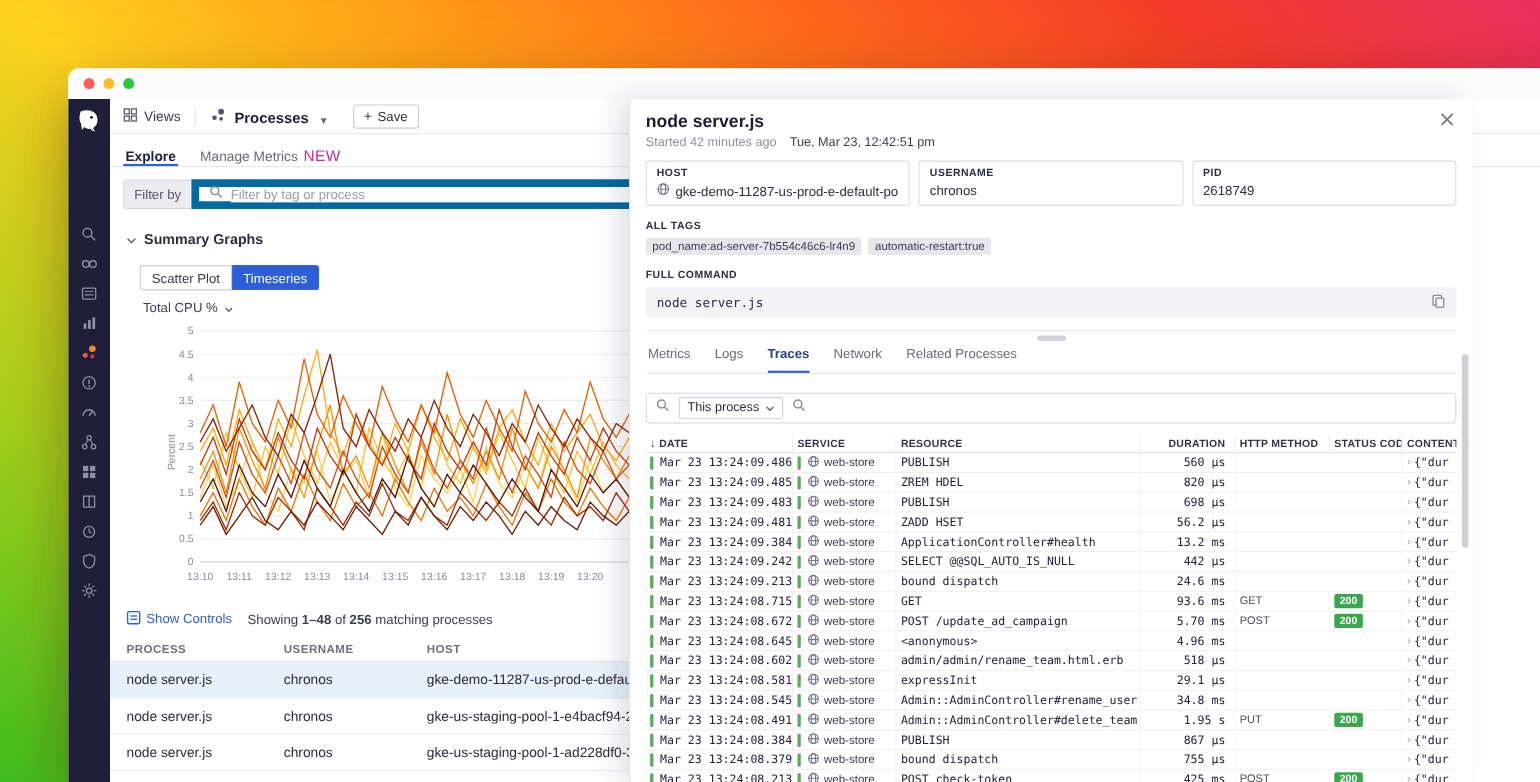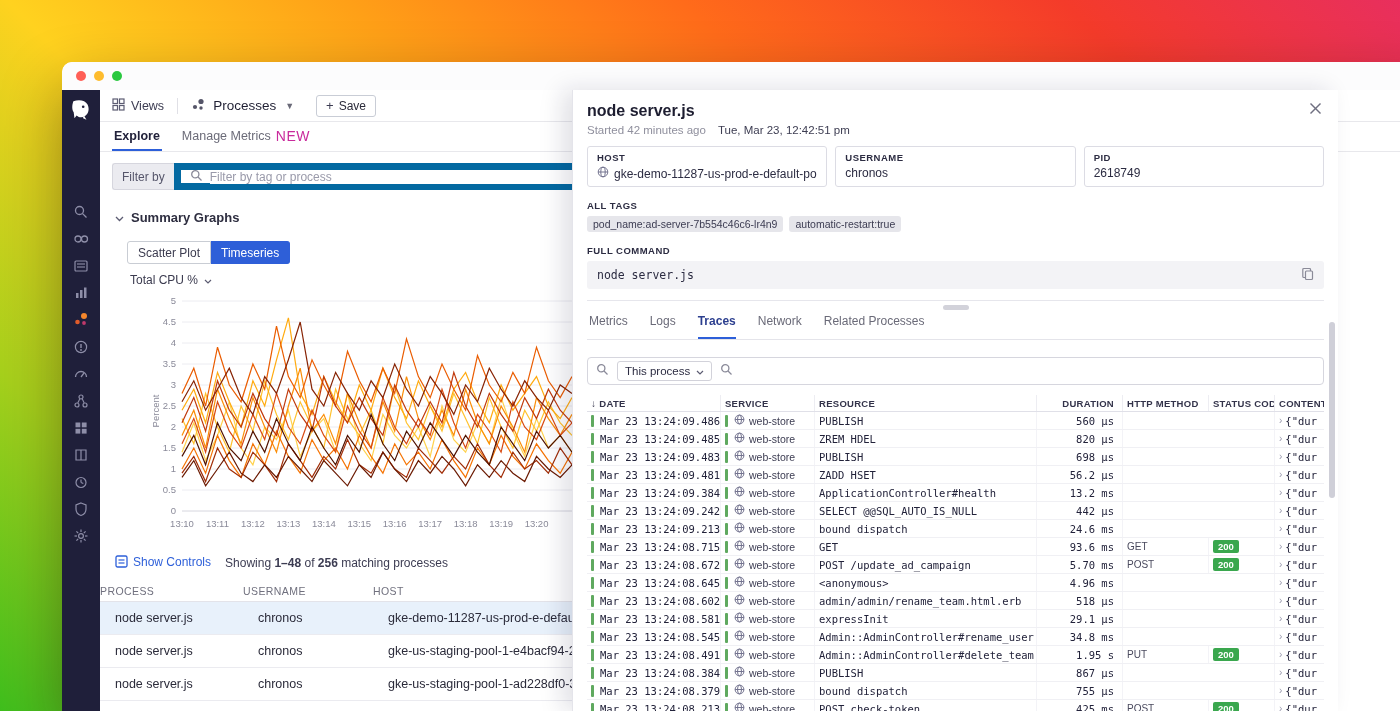--- a/index.html
+++ b/index.html
@@ -8,25 +8,25 @@
 .window{position:absolute;left:62px;top:62px;width:1375px;height:649px;background:#fff;border-radius:10px 10px 0 0;box-shadow:0 25px 60px rgba(20,10,10,.4);overflow:hidden}
 .titlebar{height:28px;background:#fcfcfd;display:flex;align-items:center;padding-left:14px;gap:8px;border-radius:10px 10px 0 0}
 .tl-dot{width:10px;height:10px;border-radius:50%}
 .sidebar{position:absolute;left:0;top:28px;bottom:0;width:38px;background:#1f1f3a;display:flex;flex-direction:column;align-items:center}
 .side-logo{margin-top:8px;margin-bottom:72px}
 .side-icon{width:38px;height:27px;display:flex;align-items:center;justify-content:center;cursor:pointer}
 .main{position:absolute;left:38px;top:28px;right:0;bottom:0;background:#fff;overflow:hidden}
 .toolbar{height:32px;border-bottom:1px solid #e8e8ec;display:flex;align-items:center;padding-left:12px}
 .tb-views{display:flex;align-items:center;gap:6px;font-size:12.5px;color:#3c3c52}
 .tb-divider{width:1px;height:16px;background:#e0e0e6;margin:0 13px}
-.tb-title{display:flex;align-items:center;gap:7px;font-size:13.5px;font-weight:400;color:#1f1f33}
+.tb-title{display:flex;align-items:flex-end;gap:7px;font-size:13.5px;font-weight:700;color:#1f1f33}
 .tb-chevron{color:#6a6a78;font-size:9px;margin-left:2px}
 .save-btn{margin-left:22px;height:22px;border:1px solid #c9cdd6;border-radius:3px;background:#fff;display:flex;align-items:center;gap:5px;padding:0 9px;font-size:12px;color:#2b2b3a;cursor:pointer}
 .nav-tabs{height:30px;border-bottom:1px solid #e8e8ec;display:flex;align-items:stretch;padding-left:12px;gap:18px}
-.nav-tab{display:flex;align-items:center;gap:5px;font-size:12.5px;color:#6b6b78;cursor:pointer;border-bottom:2px solid transparent;padding:0 2px}
+.nav-tab{display:flex;align-items:flex-end;gap:5px;font-size:12.5px;color:#6b6b78;cursor:pointer;border-bottom:2px solid transparent;padding:0 2px}
 .nav-tab.active{color:#21213a;border-bottom-color:#2d5fd9;font-weight:600}
 .new-badge{font-size:14px;font-weight:400;color:#c92a9c;letter-spacing:.5px}
 .filter-row{margin:11px 0 0 12px;width:560px;height:27px;display:flex}
 .filter-label{background:#ebebf0;border:1px solid #d6d6de;border-right:0;border-radius:3px 0 0 3px;padding:0 9px;font-size:12px;color:#55556a;display:flex;align-items:center}
 .filter-box{flex:1;border:7px solid #0369a1;border-radius:0 3px 3px 0;display:flex;align-items:center;gap:7px;padding:0 9px;background:#fff}
 .filter-box input{flex:1;border:0;outline:0;font-size:12px;color:#3c3c52;font-family:"Liberation Sans",sans-serif}
 .filter-box input::placeholder{color:#9a9aaa}
 .summary-head{margin:20px 0 0 15px;display:flex;align-items:center;gap:7px;font-size:13px;font-weight:600;color:#2e2e40}
 .seg-row{margin:16px 0 0 27px;display:flex}
 .seg-btn{height:23px;display:flex;align-items:center;padding:0 10px;font-size:12px;border:1px solid #c9cdd4;background:#fff;color:#3b3b4f;cursor:pointer}
@@ -35,21 +35,21 @@
 .seg-btn.selected{background:#2e5fd8;border-color:#2e5fd8;color:#fff}
 .metric-row{margin:9px 0 0 30px;display:flex;align-items:center;gap:6px;font-size:12px;color:#3b3b4f;cursor:pointer}
 .chart-wrap{margin:6px 0 0 50px;width:422px;height:248px}
 .chart-wrap svg{display:block}
 .chart-wrap .tick{font-family:"Liberation Sans",sans-serif;font-size:9.5px;fill:#8a8a99}
 .controls-row{margin:14px 0 0 15px;display:flex;align-items:center;gap:14px;font-size:12px}
 .show-controls{display:flex;align-items:flex-start;gap:5px;color:#2d5fd9;cursor:pointer}
 .showing{color:#3c3c52}
 .showing b{font-weight:700}
 .ptable{margin-top:10px;width:472px}
-.ptable-head{display:grid;grid-template-columns:143px 130px 199px;height:21px;align-items:center;font-size:10.5px;font-weight:400;color:#70707e;letter-spacing:.04em;border-bottom:1px solid #e3e3e9}
+.ptable-head{display:grid;grid-template-columns:143px 130px 199px;padding-left:15px;height:21px;align-items:center;font-size:10.5px;font-weight:700;color:#70707e;letter-spacing:.04em;border-bottom:1px solid #e3e3e9}
 .prow{display:grid;grid-template-columns:143px 130px 199px;padding-left:15px;height:33px;align-items:center;font-size:12.5px;color:#2b2b3a;border-bottom:1px solid #ebebf0;cursor:pointer}
 .prow.selected{background:#e8f1fb}
 .pcell{white-space:nowrap;overflow:hidden}
 
 .panel{position:absolute;left:510px;top:28px;width:766px;bottom:0;background:#fff;border-left:1px solid #e4e4ea;box-shadow:-10px 0 22px rgba(27,27,60,.13);padding:0 14px}
 .panel-title-row{position:relative;padding-top:12px}
 .panel-title{font-size:16px;font-weight:600;color:#1d1d30}
 .close-btn{position:absolute;right:2px;top:12px;cursor:pointer;line-height:0}
 .panel-sub{margin-top:4px;display:flex;gap:12px;font-size:11.5px}
 .panel-sub .ago{color:#8f8f9d}

